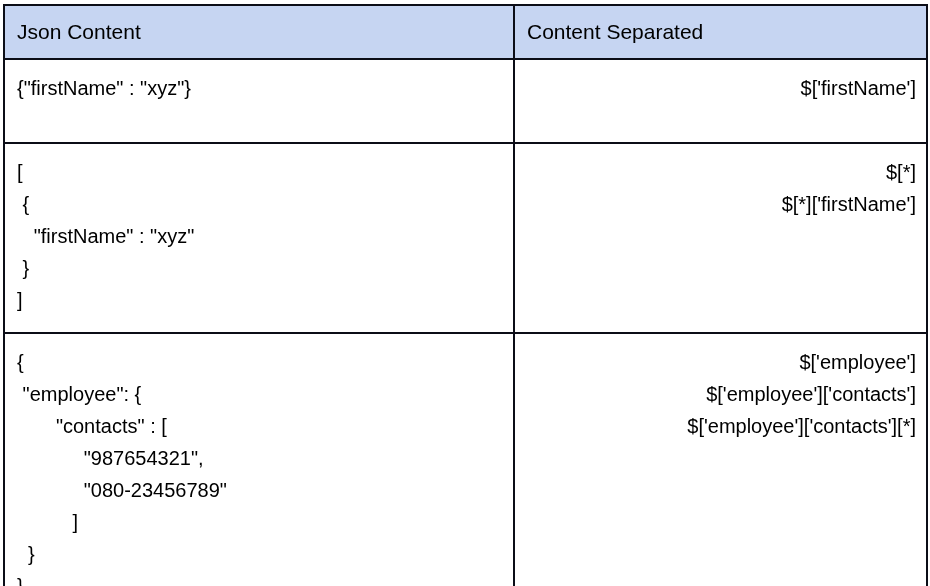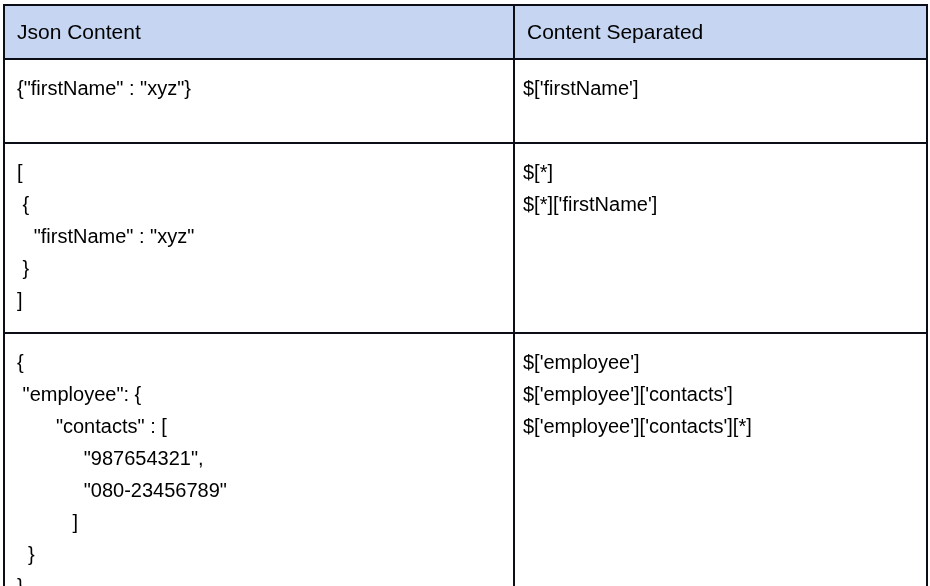--- a/index.html
+++ b/index.html
@@ -68,20 +68,21 @@
   .row-short  > td { height: 82px; }
   .row-medium > td { height: 188px; }
   .row-tall   > td { height: 252px; }
 
   .cell-inner.code-block {
     padding-top: 12px;
   }
 
   .right-cell .cell-inner {
     padding-left: 8px;
+    text-align: right;
   }
 </style>
 </head>
 <body>
 
 <div class="page">
 
   <table class="json-table">
     <colgroup>
       <col class="col-left">

